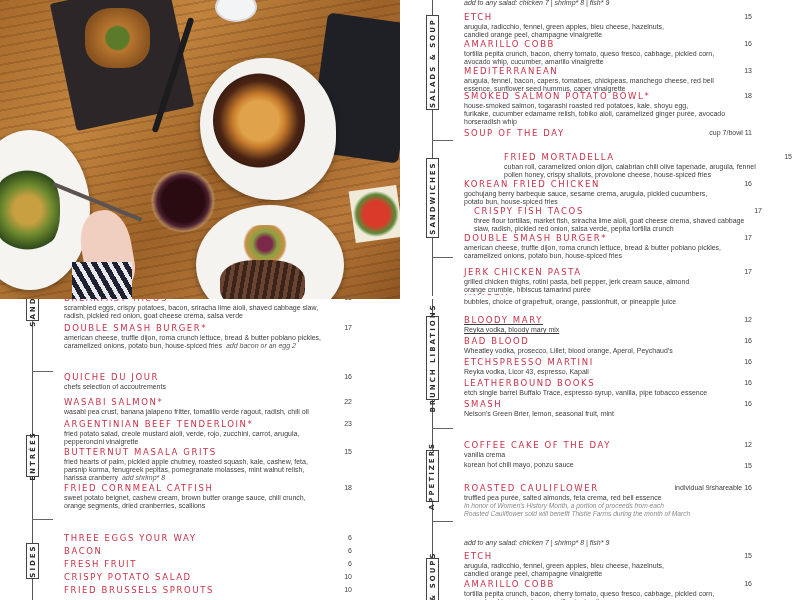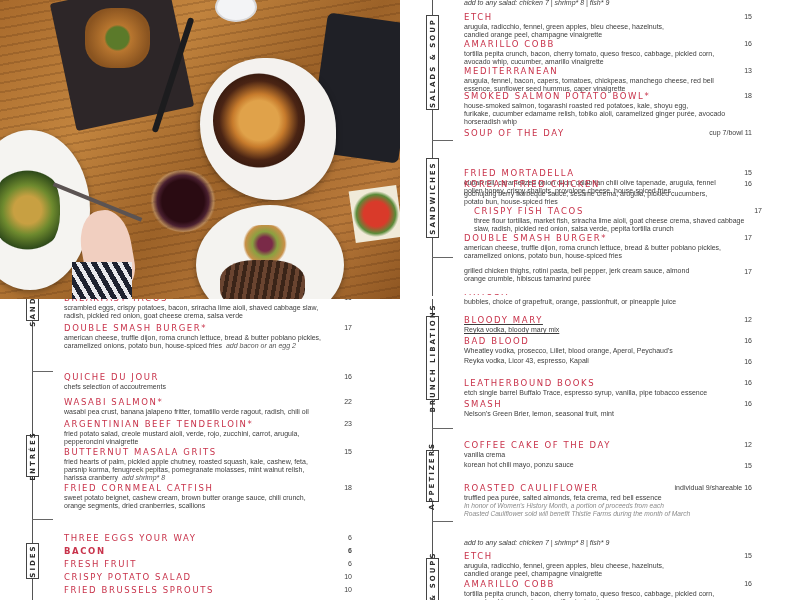--- a/index.html
+++ b/index.html
@@ -128,21 +128,21 @@
     <div class="item" style="top:190px;">
       <div class="item-name">FRIED CORNMEAL CATFISH</div>
       <div class="item-desc">sweet potato beignet, cashew cream, brown butter orange sauce, chili crunch,</div>
       <div class="item-desc">orange segments, dried cranberries, scallions</div>
       <div class="price">18</div>
     </div>
     <div class="item" style="top:240px;">
       <div class="item-name">THREE EGGS YOUR WAY</div>
       <div class="price">6</div>
     </div>
-    <div class="item" style="top:253px;font-weight:bold;">
+    <div class="item" style="top:253px;">
       <div class="item-name">BACON</div>
       <div class="price">6</div>
     </div>
     <div class="item" style="top:266px;">
       <div class="item-name">FRESH FRUIT</div>
       <div class="price">6</div>
     </div>
     <div class="item" style="top:279px;">
       <div class="item-name">CRISPY POTATO SALAD</div>
       <div class="price">10</div>
@@ -204,21 +204,21 @@
       <div class="item-desc">house-smoked salmon, togarashi roasted red potatoes, kale, shoyu egg,</div>
       <div class="item-desc">furikake, cucumber edamame relish, tobiko aioli, caramelized ginger purée, avocado</div>
       <div class="item-desc">horseradish whip</div>
       <div class="price">18</div>
     </div>
     <div class="item" style="top:128px;">
       <div class="item-name">SOUP OF THE DAY</div>
       <div class="price">cup 7/bowl 11</div>
     </div>
 
-    <div class="item" style="top:168px;">
+    <div class="item" style="top:152px;margin-left:40px;">
       <div class="item-name">FRIED MORTADELLA</div>
       <div class="item-desc">cuban roll, caramelized onion dijon, calabrian chili olive tapenade, arugula, fennel</div>
       <div class="item-desc">pollen honey, crispy shallots, provolone cheese, house-spiced fries</div>
       <div class="price">15</div>
     </div>
     <div class="item" style="top:179px;">
       <div class="item-name">KOREAN FRIED CHICKEN</div>
       <div class="item-desc">gochujang berry barbeque sauce, sesame crema, arugula, pickled cucumbers,</div>
       <div class="item-desc">potato bun, house-spiced fries</div>
       <div class="price">16</div>
@@ -229,20 +229,21 @@
       <div class="item-desc">slaw, radish, pickled red onion, salsa verde, pepita tortilla crunch</div>
       <div class="price">17</div>
     </div>
     <div class="item" style="top:233px;">
       <div class="item-name">DOUBLE SMASH BURGER*</div>
       <div class="item-desc">american cheese, truffle dijon, roma crunch lettuce, bread &amp; butter poblano pickles,</div>
       <div class="item-desc">caramelized onions, potato bun, house-spiced fries</div>
       <div class="price">17</div>
     </div>
     <div class="item" style="top:267px;">
+      <div class="item-name">JERK CHICKEN PASTA</div>
       <div class="item-desc">grilled chicken thighs, rotini pasta, bell pepper, jerk cream sauce, almond</div>
       <div class="item-desc">orange crumble, hibiscus tamarind purée</div>
       <div class="price">17</div>
     </div>
 
     <div class="item cutoff" style="top:294px; height:17px;">
       <div class="item-name" style="margin-top:-7px;">MIMOSA</div>
       <div class="item-desc">bubbles, choice of grapefruit, orange, passionfruit, or pineapple juice</div>
     </div>
     <div style="position:absolute; left:-64px; top:296px; width:400px; height:3px; background:#fff;"></div>
@@ -251,20 +252,21 @@
       <div class="item-name">BLOODY MARY</div>
       <div class="item-desc">Reyka vodka, bloody mary mix</div>
       <div class="price">12</div>
     </div>
     <div class="item" style="top:336px;">
       <div class="item-name">BAD BLOOD</div>
       <div class="item-desc">Wheatley vodka, prosecco, Lillet, blood orange, Aperol, Peychaud's</div>
       <div class="price">16</div>
     </div>
     <div class="item" style="top:357px;">
+      <div class="item-name">ETCHSPRESSO MARTINI</div>
       <div class="item-desc">Reyka vodka, Licor 43, espresso, Kapali</div>
       <div class="price">16</div>
     </div>
     <div class="item" style="top:378px;">
       <div class="item-name">LEATHERBOUND BOOKS</div>
       <div class="item-desc">etch single barrel Buffalo Trace, espresso syrup, vanilla, pipe tobacco essence</div>
       <div class="price">16</div>
     </div>
     <div class="item" style="top:399px;">
       <div class="item-name">SMASH</div>

